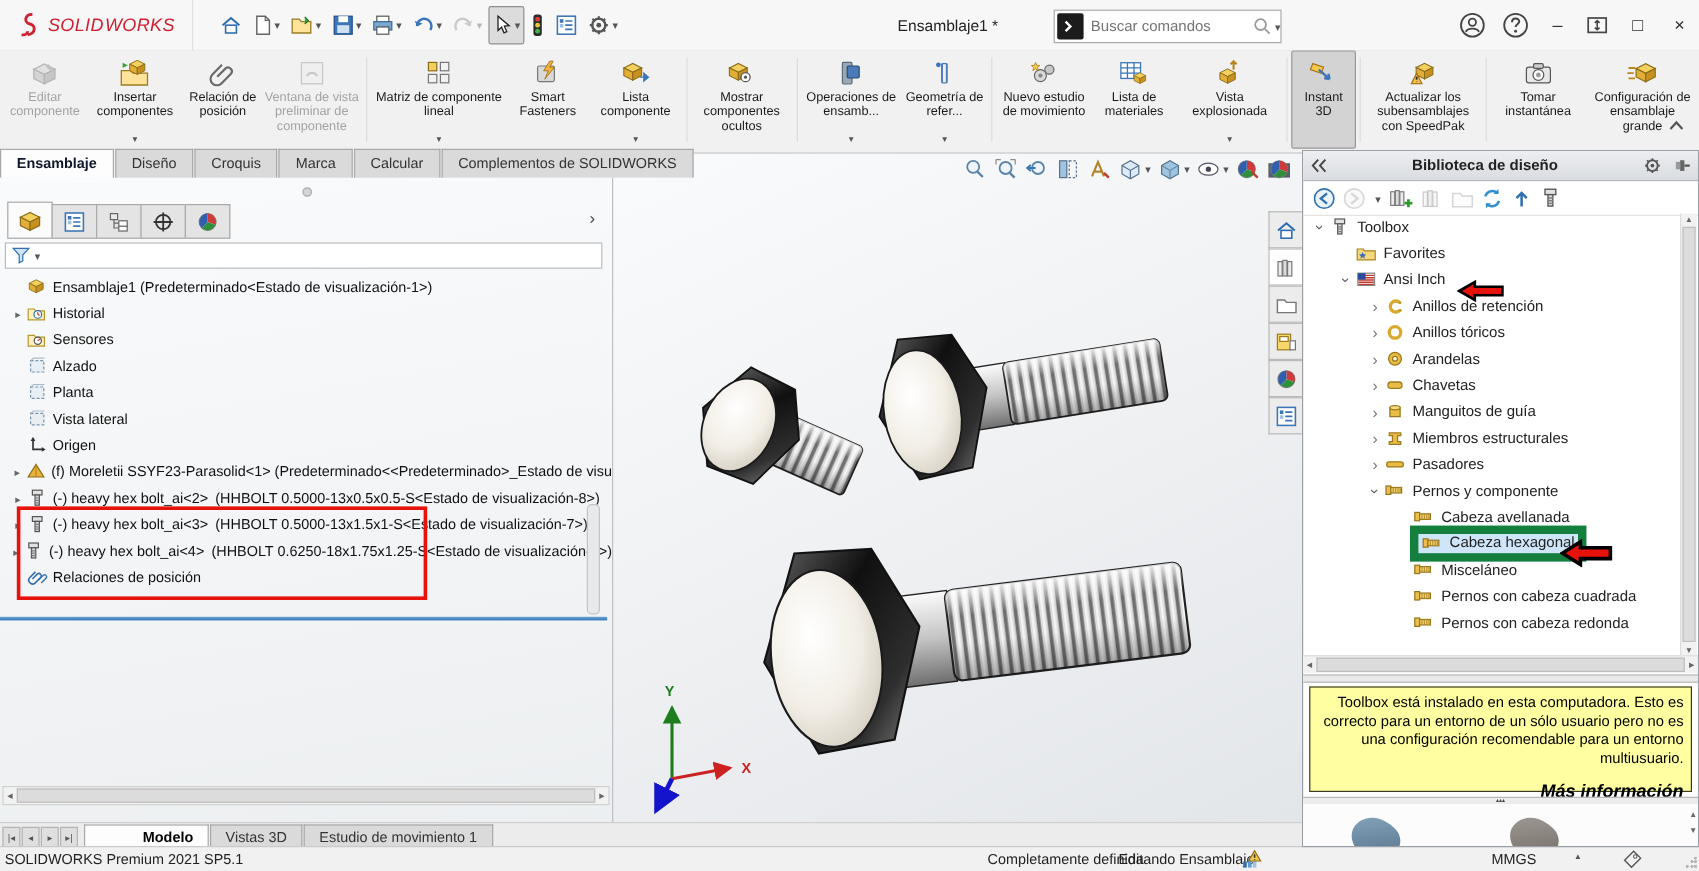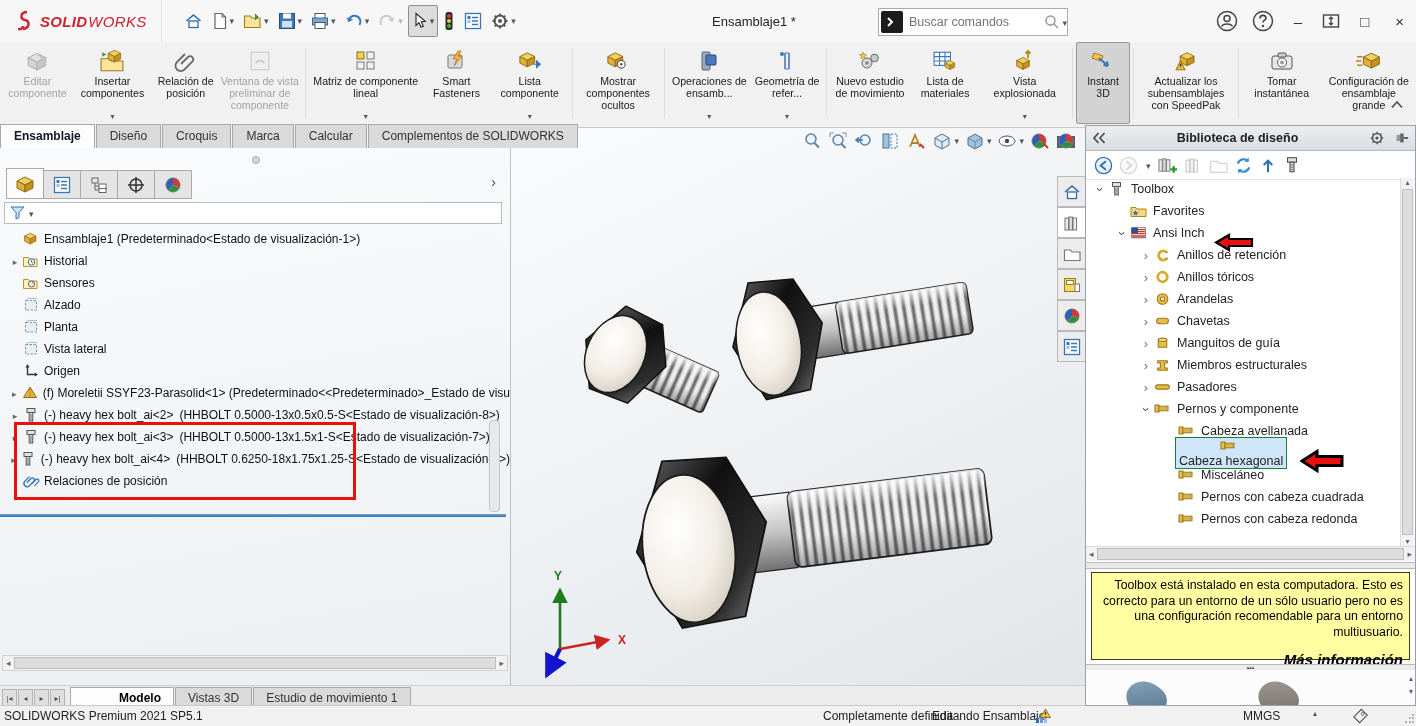--- a/index.html
+++ b/index.html
@@ -3,28 +3,28 @@
 <meta charset="utf-8">
 <style>
   html,body{margin:0;padding:0;background:#888;}
   #app{position:relative;width:1416px;height:726px;background:#f1f1f1;overflow:hidden;
        font-family:"Liberation Sans",sans-serif;font-size:12px;color:#1a1a1a;}
   svg{display:block;}
 
   
   #titlebar{position:absolute;top:0;left:0;right:0;height:42px;background:#f7f7f7;border-bottom:1px solid #d6d6d6;display:flex;align-items:center;}
   .logo{display:flex;align-items:center;gap:4px;padding:0 14px;height:100%;border-right:1px solid #e0e0e0;}
-  .logo .lb{font-weight:bold;font-style:italic;font-size:15px;color:#cf2030;letter-spacing:.3px;}
+  .logo .lb{font-weight:normal;font-style:italic;font-size:15px;color:#cf2030;letter-spacing:.3px;}
   .logo .ll{font-style:italic;font-size:15px;color:#cf2030;letter-spacing:.3px;margin-left:-3px;}
   .qat{display:flex;align-items:center;margin-left:18px;gap:1px;}
   .qbtn{display:flex;align-items:center;height:30px;padding:0 3px;border:1px solid transparent;border-radius:2px;}
   .qbtn.sel{background:#dcdcdc;border-color:#8f8f8f;}
   .caret::after{content:"▾";font-size:9px;color:#555;margin-left:2px;}
   .dim{opacity:.4;}
-  #doc-title{position:absolute;left:712px;top:0;height:42px;display:flex;align-items:center;font-size:13px;color:#222;}
+  #doc-title{position:absolute;left:748px;top:0;height:42px;display:flex;align-items:center;font-size:13px;color:#222;}
   #search-box{position:absolute;left:878px;top:8px;width:188px;height:26px;background:#fff;border:1px solid #ababab;display:flex;align-items:center;}
   #search-box .swmark{width:22px;height:22px;background:#1c1c1c;margin:0 4px 0 2px;border-radius:2px;display:flex;align-items:center;justify-content:center;}
   #search-box input{flex:1;border:none;outline:none;font-size:12.5px;color:#444;background:transparent;min-width:10px;font-family:"Liberation Sans",sans-serif;}
   .tb-right{position:absolute;right:6px;top:0;height:42px;display:flex;align-items:center;gap:14px;}
   .winbtn{font-size:15px;color:#333;padding:0 6px;}
   
   #ribbon{position:absolute;top:42px;left:0;right:0;height:82px;background:#f1f1f1;display:flex;align-items:stretch;padding-left:4px;}
   .rbtn{display:flex;flex-direction:column;align-items:center;padding:5px 2px 1px 2px;text-align:center;font-size:10.6px;line-height:1.12;color:#1a1a1a;border:1px solid transparent;border-radius:2px;}
   .rbtn .ricon{height:26px;display:flex;align-items:center;}
   .rbtn .rlabel{margin-top:2px;}
@@ -74,21 +74,21 @@
   #tp-header .title{flex:1;text-align:center;font-weight:bold;font-size:12.5px;color:#222;}
   #tp-toolbar{height:28px;display:flex;align-items:center;gap:6px;padding:0 8px;border-bottom:1px solid #e3e3e3;}
   #tp-tree{position:absolute;top:52px;left:0;right:14px;height:368px;overflow:hidden;}
   .lrow{height:22px;display:flex;align-items:center;white-space:nowrap;}
   .lexp{width:16px;text-align:center;flex:none;}
   .lexp.c::after{content:"›";color:#777;font-size:13px;}
   .lexp.o::after{content:"›";color:#555;font-size:13px;display:inline-block;transform:rotate(90deg);}
   .lic{width:17px;height:16px;margin-right:6px;flex:none;}
   .llbl{font-size:12.5px;color:#222;}
   .lvl0{padding-left:6px;} .lvl1{padding-left:28px;} .lvl2{padding-left:52px;} .lvl3{padding-left:92px;}
-  .selbox{display:inline-flex;align-items:center;background:#cfe6fa;border:1px solid #15803d;padding:0 3px;margin-left:-3px;flex-direction:column;}
+  .selbox{display:inline-flex;align-items:flex-start;background:#cfe6fa;border:7px solid #15803d;padding:0 3px;margin-left:-3px;}
   .redarrow{position:absolute;z-index:9;}
   #tp-vscroll{position:absolute;top:52px;right:1px;width:13px;height:368px;background:#f2f2f2;border-left:1px solid #ddd;display:flex;flex-direction:column;justify-content:space-between;align-items:center;font-size:8px;color:#666;}
   #tp-vscroll .vthumb{width:9px;flex:1;margin:2px 0;background:#dcdcdc;border:1px solid #c0c0c0;}
   #tp-hscroll{position:absolute;top:420px;left:0;right:0;height:14px;background:#f2f2f2;border-top:1px solid #ddd;display:flex;align-items:center;justify-content:space-between;font-size:9px;color:#666;padding:0 3px;}
   #tp-hscroll .thumb{flex:1;height:10px;background:#dcdcdc;border:1px solid #bdbdbd;margin:0 3px;}
   #tp-split1{position:absolute;top:436px;left:0;right:0;height:5px;border-top:1px solid #b9b9b9;border-bottom:1px solid #b9b9b9;background:#e9e9e9;}
   #tp-tooltip{position:absolute;top:446px;left:5px;right:5px;height:88px;background:#ffffa1;border:1.5px solid #3a3a1e;padding:5px 6px;box-sizing:border-box;text-align:right;font-size:12.3px;line-height:1.28;color:#000;}
   #tp-tooltip .link{display:block;margin-top:9px;font-size:15px;font-weight:bold;font-style:italic;text-decoration:underline;color:#000;}
   #tp-split2{position:absolute;top:538px;left:0;right:0;height:6px;border-top:1px solid #b9b9b9;background:#ececec;text-align:center;font-size:5px;color:#444;line-height:5px;}
   #tp-preview{position:absolute;top:544px;left:0;right:0;bottom:0;background:#fcfcfc;overflow:hidden;}

